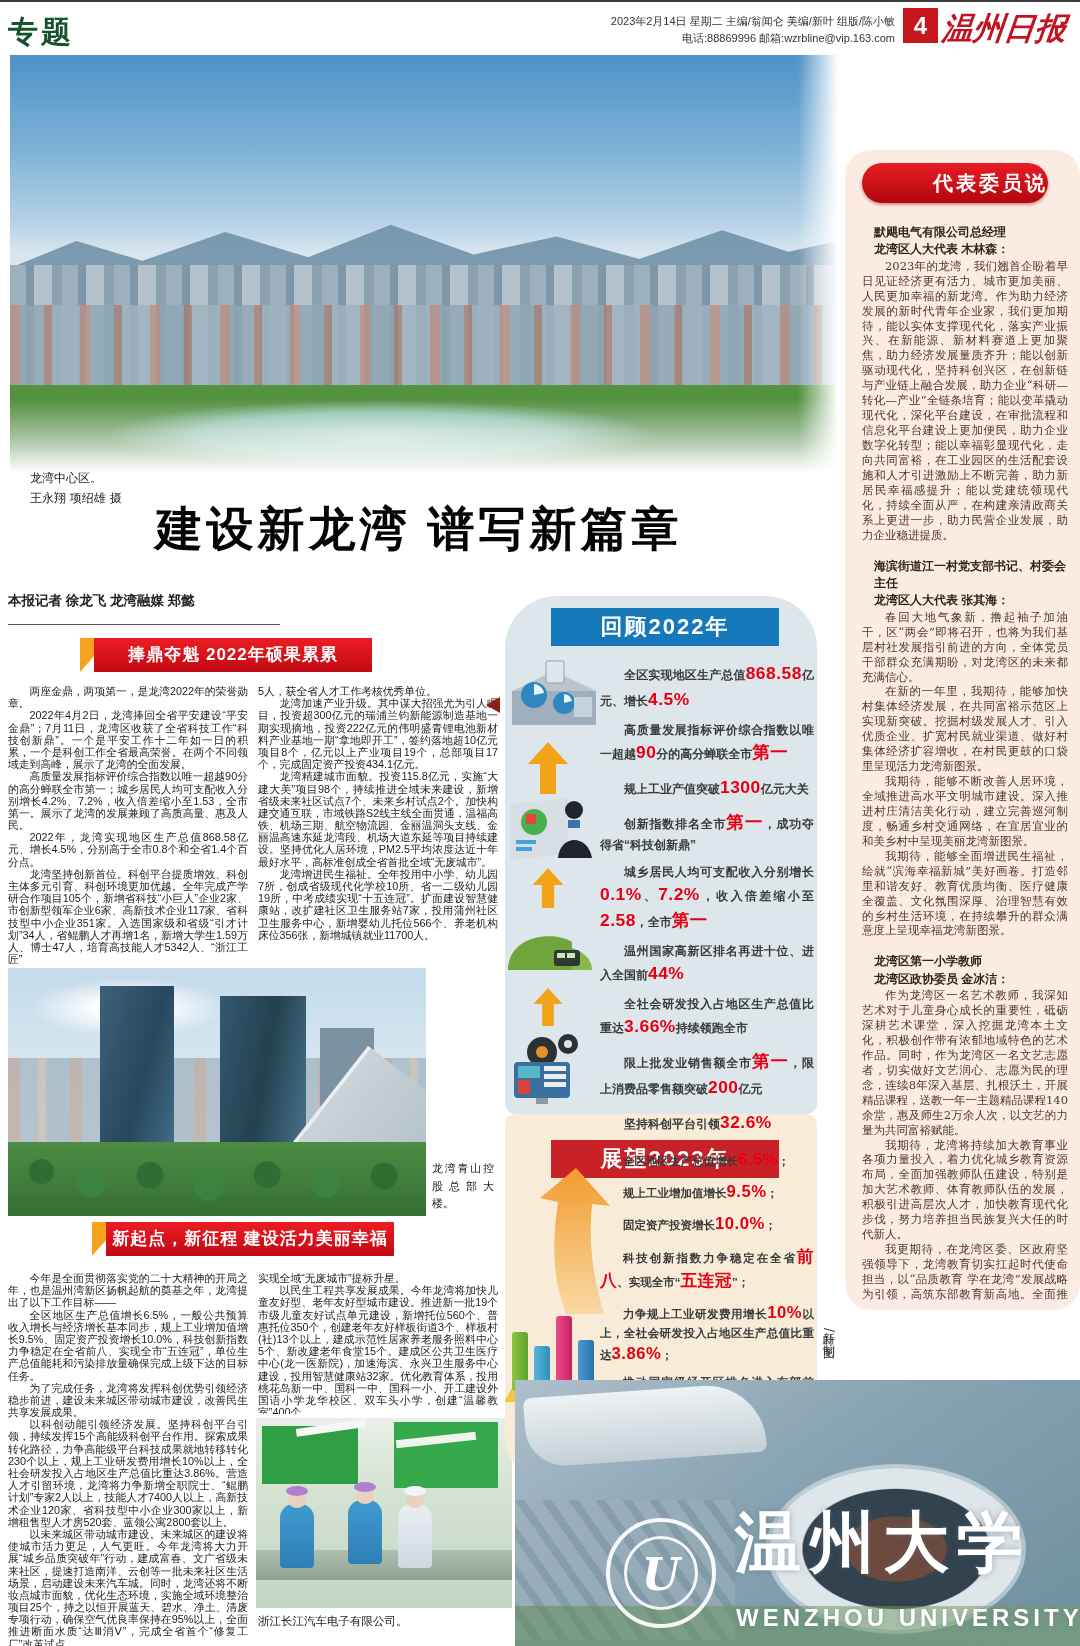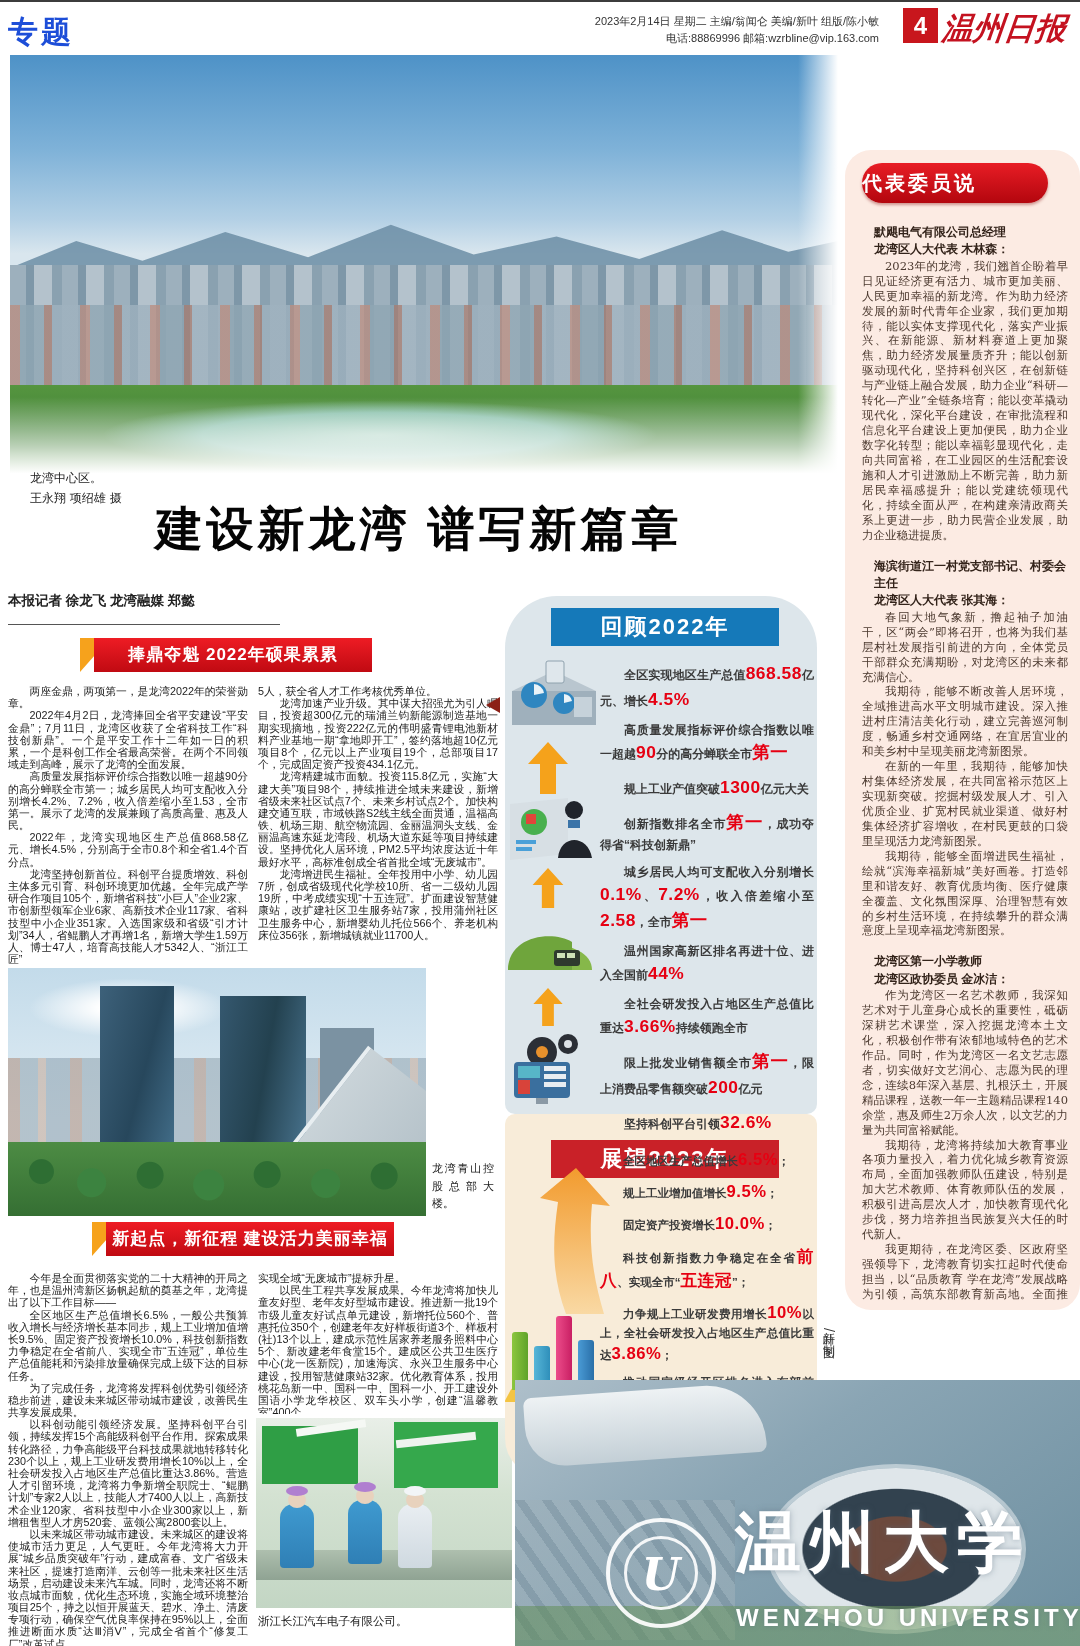--- a/index.html
+++ b/index.html
@@ -2,22 +2,22 @@
 <html><head>
 <meta charset="utf-8">
 <style>
   * { margin:0; padding:0; box-sizing:border-box; }
   html,body { background:#ffffff; }
   body { font-family:"Liberation Sans", sans-serif; }
   .page { position:relative; width:1080px; height:1646px; background:#fff; overflow:hidden; margin:0 auto; }
 
   
   .top-rule { position:absolute; top:0; left:0; width:1080px; height:2px; background:#3c3c3c; }
-  .section-label { position:absolute; top:12px; left:8px; font-size:30px; font-weight:900; color:#1d4ed8; letter-spacing:3px; }
-  .header-meta { position:absolute; top:13px; right:201px; width:430px; text-align:right; font-size:11px; color:#333; line-height:1.55; }
+  .section-label { position:absolute; top:12px; left:8px; font-size:30px; font-weight:900; color:#14532d; letter-spacing:3px; }
+  .header-meta { position:absolute; top:13px; right:185px; width:430px; text-align:right; font-size:11px; color:#333; line-height:1.55; }
   .page-box { position:absolute; top:8px; right:142px; width:35px; height:35px; background:#c8161d; color:#fff; font-size:24px; font-weight:bold; text-align:center; line-height:35px; }
   .masthead { position:absolute; top:8px; right:4px; width:134px; font-family:"DejaVu Serif", serif; font-style:italic; font-weight:bold; font-size:31px; color:#c41220; transform:skewX(-6deg); white-space:nowrap; }
 
   
   .photo-main { position:absolute; left:10px; top:55px; width:828px; height:432px; overflow:hidden;
     background:linear-gradient(180deg,#4e92c7 0%,#7fb2d8 22%,#b3d0e5 38%,#d9e6ee 46%); }
   .pm-mountains { position:absolute; left:0; top:150px; width:100%; height:90px; background:#6b8da4;
     clip-path:polygon(0 70%,8% 40%,16% 62%,26% 30%,36% 58%,46% 22%,56% 55%,66% 35%,76% 60%,86% 28%,94% 52%,100% 40%,100% 100%,0 100%); opacity:.85; }
   .pm-city { position:absolute; left:0; top:210px; width:100%; height:130px;
     background:repeating-linear-gradient(90deg,#9db0bd 0 16px,#7e97a8 16px 24px,#b4c2cc 24px 42px,#8aa1b0 42px 52px); }
@@ -118,21 +118,21 @@
   .bar { position:absolute; bottom:12px; width:16px; border-radius:3px 3px 0 0; }
   .bar.b1 { left:4px;  height:58px; background:linear-gradient(90deg,#8cc63f,#5fa32a); }
   .bar.b2 { left:26px; height:44px; background:linear-gradient(90deg,#57b6d8,#2f8fba); }
   .bar.b3 { left:48px; height:74px; background:linear-gradient(90deg,#ec4d8b,#c91f63); }
   .bar.b4 { left:70px; height:50px; background:linear-gradient(90deg,#4a9bd5,#2a6fa8); }
   .bar-base { position:absolute; left:0; bottom:0; width:98px; height:14px; background:#f4c442; transform:skewX(-28deg); border-radius:2px; }
 
   
   .op-panel { position:absolute; left:845px; top:150px; width:235px; height:1160px; background:#fcebe3; border-radius:26px; }
   .op-banner { position:absolute; left:862px; top:163px; width:186px; height:40px; border-radius:20px;
-    background:linear-gradient(180deg,#e81d25,#b3060e); color:#fff; font-size:20px; font-weight:900; text-align:left; line-height:40px; letter-spacing:3px; box-shadow:0 2px 3px rgba(140,20,20,.4); }
+    background:linear-gradient(180deg,#e81d25,#b3060e); color:#fff; font-size:20px; font-weight:900; text-align:right; line-height:40px; letter-spacing:3px; box-shadow:0 2px 3px rgba(140,20,20,.4); }
   .speakers { position:absolute; left:862px; top:224px; width:206px; height:1076px; overflow:hidden; }
   .speaker { margin-bottom:15px; }
   .speaker-title { font-size:12px; font-weight:bold; color:#33231a; line-height:1.45; margin-left:12px; }
   .speaker-para { font-family:"DejaVu Serif", serif; font-size:11.5px; color:#4a382e; line-height:1.3; text-align:justify; text-indent:2em; }
 
   
   .photo-stadium { position:absolute; left:515px; top:1380px; width:565px; height:266px; overflow:hidden;
     background:linear-gradient(145deg,#aebfca 0%,#8aa5b4 40%,#6d8fa0 100%); }
   .st-roof { position:absolute; left:10px; top:10px; width:240px; height:70px; background:linear-gradient(180deg,#eef2f4,#c3cfd6); border-radius:8px 60px 8px 40px; transform:rotate(-4deg); }
   .st-green { position:absolute; left:0px; bottom:0px; width:100%; height:40px; background:linear-gradient(90deg,#5b8a4e,#7aa465); opacity:.5; }
@@ -363,22 +363,22 @@
   <div class="speakers">
       <div class="speaker">
         <div class="speaker-title">默飓电气有限公司总经理</div>
         <div class="speaker-title">龙湾区人大代表 木林森：</div>
         <p class="speaker-para">2023年的龙湾，我们翘首企盼着早日见证经济更有活力、城市更加美丽、人民更加幸福的新龙湾。作为助力经济发展的新时代青年企业家，我们更加期待，能以实体支撑现代化，落实产业振兴、在新能源、新材料赛道上更加聚焦，助力经济发展量质齐升；能以创新驱动现代化，坚持科创兴区，在创新链与产业链上融合发展，助力企业“科研—转化—产业”全链条培育；能以变革撬动现代化，深化平台建设，在审批流程和信息化平台建设上更加便民，助力企业数字化转型；能以幸福彰显现代化，走向共同富裕，在工业园区的生活配套设施和人才引进激励上不断完善，助力新居民幸福感提升；能以党建统领现代化，持续全面从严，在构建亲清政商关系上更进一步，助力民营企业发展，助力企业稳进提质。</p>
       </div>
       <div class="speaker">
         <div class="speaker-title">海滨街道江一村党支部书记、村委会主任</div>
         <div class="speaker-title">龙湾区人大代表 张其海：</div>
         <p class="speaker-para">春回大地气象新，撸起袖子加油干，区“两会”即将召开，也将为我们基层村社发展指引前进的方向，全体党员干部群众充满期盼，对龙湾区的未来都充满信心。</p>
+        <p class="speaker-para">在新的一年里，我期待，能够加快村集体经济发展，在共同富裕示范区上实现新突破。挖掘村级发展人才、引入优质企业、扩宽村民就业渠道、做好村集体经济扩容增收，在村民更鼓的口袋里呈现活力龙湾新图景。</p>
         <p class="speaker-para">我期待，能够不断改善人居环境，全域推进高水平文明城市建设。深入推进村庄清洁美化行动，建立完善巡河制度，畅通乡村交通网络，在宜居宜业的和美乡村中呈现美丽龙湾新图景。</p>
-        <p class="speaker-para">在新的一年里，我期待，能够加快村集体经济发展，在共同富裕示范区上实现新突破。挖掘村级发展人才、引入优质企业、扩宽村民就业渠道、做好村集体经济扩容增收，在村民更鼓的口袋里呈现活力龙湾新图景。</p>
         <p class="speaker-para">我期待，能够全面增进民生福祉，绘就“滨海幸福新城”美好画卷。打造邻里和谐友好、教育优质均衡、医疗健康全覆盖、文化氛围深厚、治理智慧有效的乡村生活环境，在持续攀升的群众满意度上呈现幸福龙湾新图景。</p>
       </div>
       <div class="speaker">
         <div class="speaker-title">龙湾区第一小学教师</div>
         <div class="speaker-title">龙湾区政协委员 金冰洁：</div>
         <p class="speaker-para">作为龙湾区一名艺术教师，我深知艺术对于儿童身心成长的重要性，砥砺深耕艺术课堂，深入挖掘龙湾本土文化，积极创作带有浓郁地域特色的艺术作品。同时，作为龙湾区一名文艺志愿者，切实做好文艺润心、志愿为民的理念，连续8年深入基层、扎根沃土，开展精品课程，送教一年一主题精品课程140余堂，惠及师生2万余人次，以文艺的力量为共同富裕赋能。</p>
         <p class="speaker-para">我期待，龙湾将持续加大教育事业各项力量投入，着力优化城乡教育资源布局，全面加强教师队伍建设，特别是加大艺术教师、体育教师队伍的发展，积极引进高层次人才，加快教育现代化步伐，努力培养担当民族复兴大任的时代新人。</p>
         <p class="speaker-para">我更期待，在龙湾区委、区政府坚强领导下，龙湾教育切实扛起时代使命担当，以“品质教育 学在龙湾”发展战略为引领，高筑东部教育新高地。全面推动艺术走进千家万户，走进寻常百姓家，携手让艺术点亮群众生活，“艺”起向未来。</p>
       </div>
     </div>

